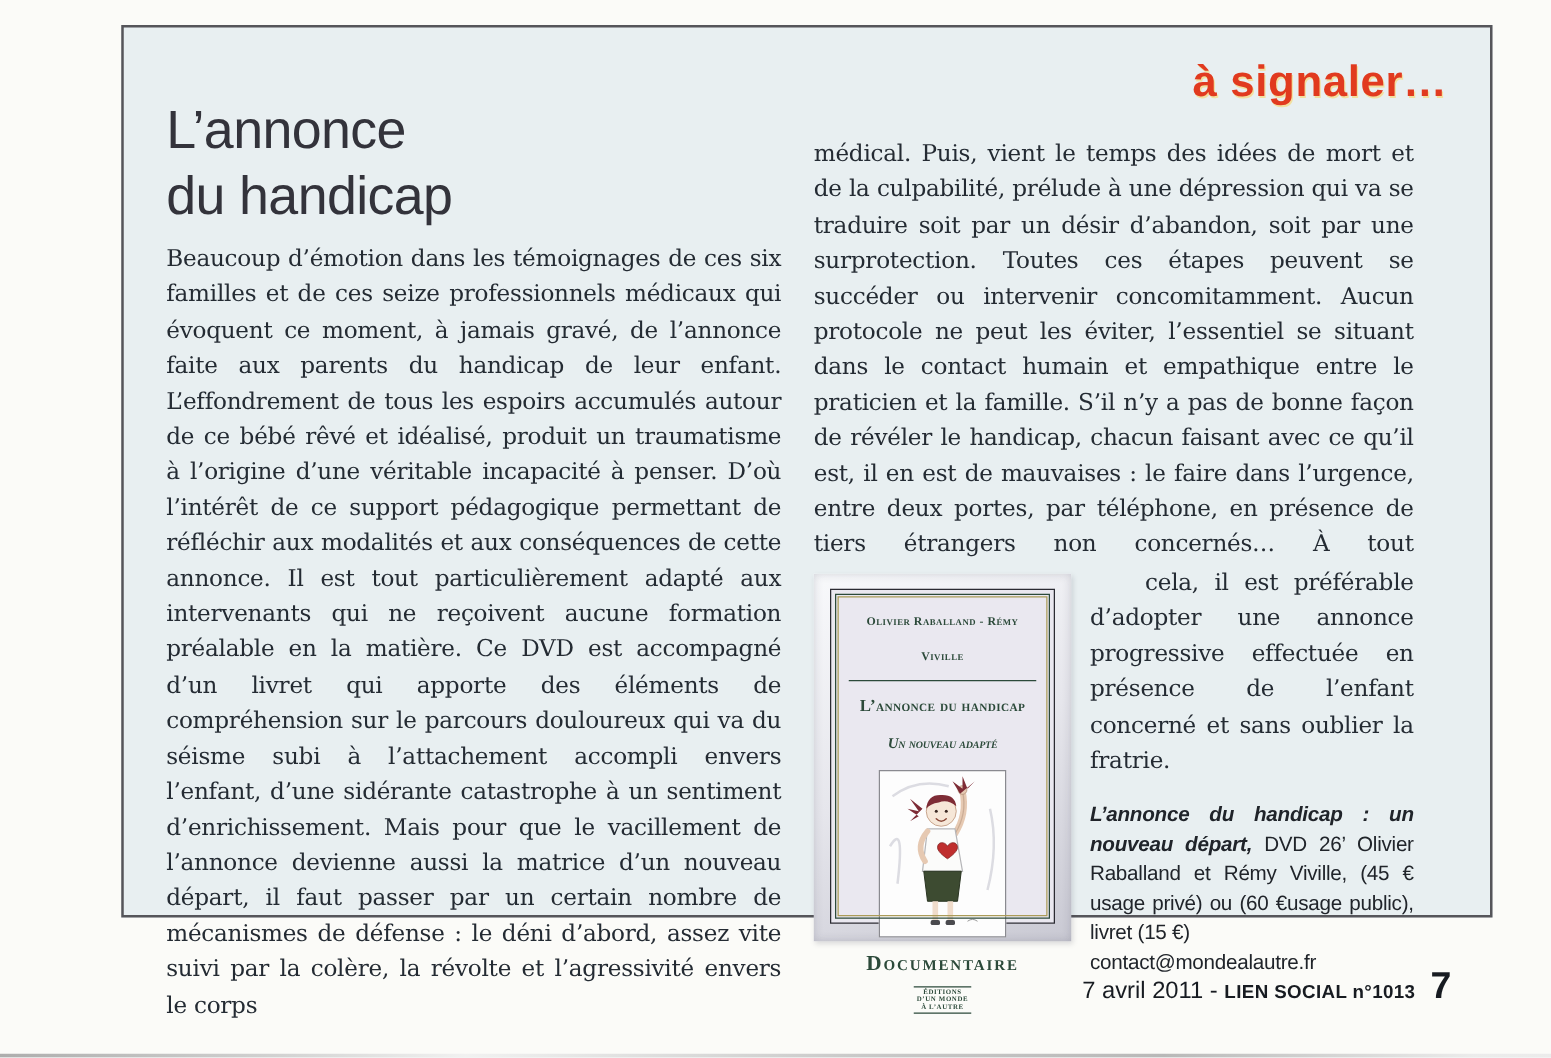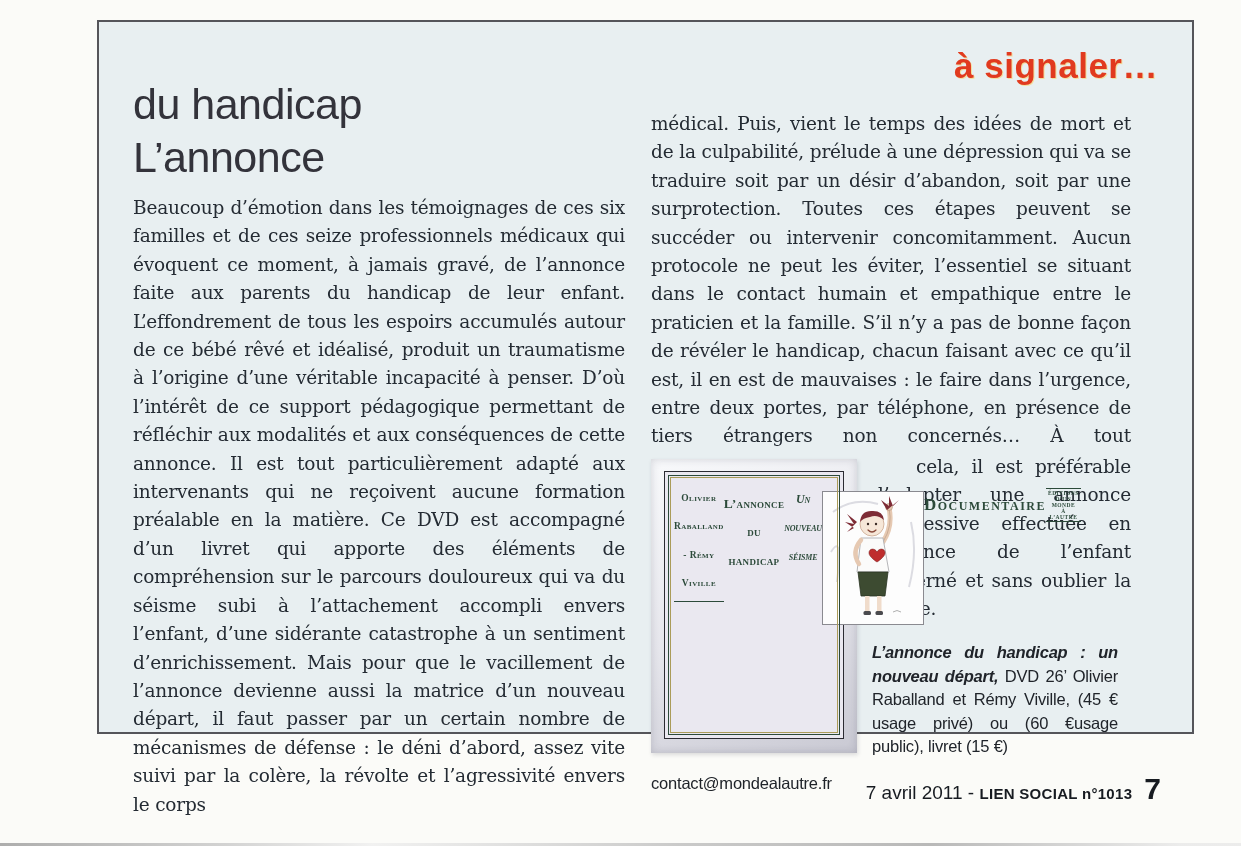--- a/index.html
+++ b/index.html
@@ -53,21 +53,21 @@
   
   .dvd-photo{
     display:block;float:left;
     width:206px;height:294px;
     margin:6px 15px 8px 0;
     background:linear-gradient(155deg,#f8f9fb 0%,#e6e6ec 50%,#c9c9d3 100%);
     box-shadow:inset 0 0 8px rgba(40,40,60,.18), 1px 2px 4px rgba(40,40,60,.15);
     box-sizing:border-box;padding:12px 13px 14px 13px;
   }
   .dvd-box{
-    display:flex;flex-direction:row;align-items:flex-start;
+    display:flex;flex-direction:column;align-items:center;
     width:100%;height:100%;box-sizing:border-box;position:relative;
     background:#eae8f0;border:1px solid #2b2b32;padding:12px 9px 6px 9px;
     font-family:"Liberation Serif", serif;color:#2c4a3a;
   }
   .dvd-box::before{content:"";position:absolute;inset:3px;border:1px solid #2c4a3a;pointer-events:none;}
   .dvd-box::after{content:"";position:absolute;inset:5px;border:1px solid #ab9c58;pointer-events:none;}
   .dvd-authors{
     display:block;font-variant:small-caps;font-weight:bold;font-size:9.5px;
     letter-spacing:.4px;text-align:center;width:94%;
     padding-bottom:3px;border-bottom:1px solid #2c4a3a;
@@ -85,21 +85,21 @@
     border-top:1px solid #2c4a3a;border-bottom:1px solid #2c4a3a;padding:1px 2px;
   }
   .dvd-pub span{display:block;}
 
   
   .caption{
     margin-top:18px;
     font-family:"Liberation Sans", sans-serif;
     font-size:16.5px;line-height:23.5px;color:#20242a;
   }
-  .caption-par{margin:13px;text-align:justify;}
+  .caption-par{margin:0;text-align:justify;}
   .caption-lead{font-weight:bold;font-style:italic;}
   .caption-line{margin:0;}
 
   
   .footer{
     position:absolute;right:80px;top:772px;
     display:flex;align-items:baseline;
     font-family:"Liberation Sans", sans-serif;color:#171b21;
   }
   .footer-date{font-size:19px;white-space:pre;text-align:center;}
@@ -116,37 +116,37 @@
 </head>
 <body>
 
 <div class="page">
 
   <div class="panel">
 
     <div class="signaler">à signaler…</div>
 
     <h1 class="title">
+      <span class="title-line">L’annonce</span>
       <span class="title-line">du handicap</span>
-      <span class="title-line">L’annonce</span>
     </h1>
 
     <div class="col-left bodytext">Beaucoup d’émotion dans les témoignages de ces six familles et de ces seize professionnels médicaux qui évoquent ce moment, à jamais gravé, de l’annonce faite aux parents du handicap de leur enfant. L’effondrement de tous les espoirs accumulés autour de ce bébé rêvé et idéalisé, produit un traumatisme à l’origine d’une véritable incapacité à penser. D’où l’intérêt de ce support pédagogique permettant de réfléchir aux modalités et aux conséquences de cette annonce. Il est tout particulièrement adapté aux intervenants qui ne reçoivent aucune formation préalable en la matière. Ce DVD est accompagné d’un livret qui apporte des éléments de compréhension sur le parcours douloureux qui va du séisme subi à l’attachement accompli envers l’enfant, d’une sidérante catastrophe à un sentiment d’enrichissement. Mais pour que le vacillement de l’annonce devienne aussi la matrice d’un nouveau départ, il faut passer par un certain nombre de mécanismes de défense : le déni d’abord, assez vite suivi par la colère, la révolte et l’agressivité envers le corps</div>
 
     <div class="col-right">
 
       <div class="right-part1 bodytext">médical. Puis, vient le temps des idées de mort et de la culpabilité, prélude à une dépression qui va se traduire soit par un désir d’abandon, soit par une surprotection. Toutes ces étapes peuvent se succéder ou intervenir concomitamment. Aucun protocole ne peut les éviter, l’essentiel se situant dans le contact humain et empathique entre le praticien et la famille. S’il n’y a pas de bonne façon de révéler le handicap, chacun faisant avec ce qu’il est, il en est de mauvaises : le faire dans l’urgence, entre deux portes, par téléphone, en présence de tiers étrangers non concernés… À tout</div>
 
       <div class="right-wrap bodytext">
 
         <span class="dvd-photo">
           <span class="dvd-box">
             <span class="dvd-authors">Olivier Raballand - Rémy Viville</span>
             <span class="dvd-title">L’annonce du handicap</span>
-            <span class="dvd-subtitle">Un nouveau séisme</span>
+            <span class="dvd-subtitle">Un nouveau adapté</span>
             <span class="dvd-art">
               <svg viewBox="0 0 100 132" width="100" height="132" xmlns="http://www.w3.org/2000/svg">
 
                 <path d="M10,20 Q30,5 55,12 M8,60 Q20,40 14,90 M88,30 Q95,60 86,95" stroke="#dcdce2" stroke-width="2" fill="none"></path>
 
                 <path d="M60,50 Q70,34 66,16" stroke="#e6c9b2" stroke-width="5" fill="none" stroke-linecap="round"></path>
                 <path d="M60,50 Q70,34 66,16" stroke="#b09078" stroke-width="1" fill="none" opacity=".5"></path>
 
                 <circle cx="66" cy="15" r="3.5" fill="#e6c9b2" stroke="#b09078" stroke-width=".6"></circle>
 

